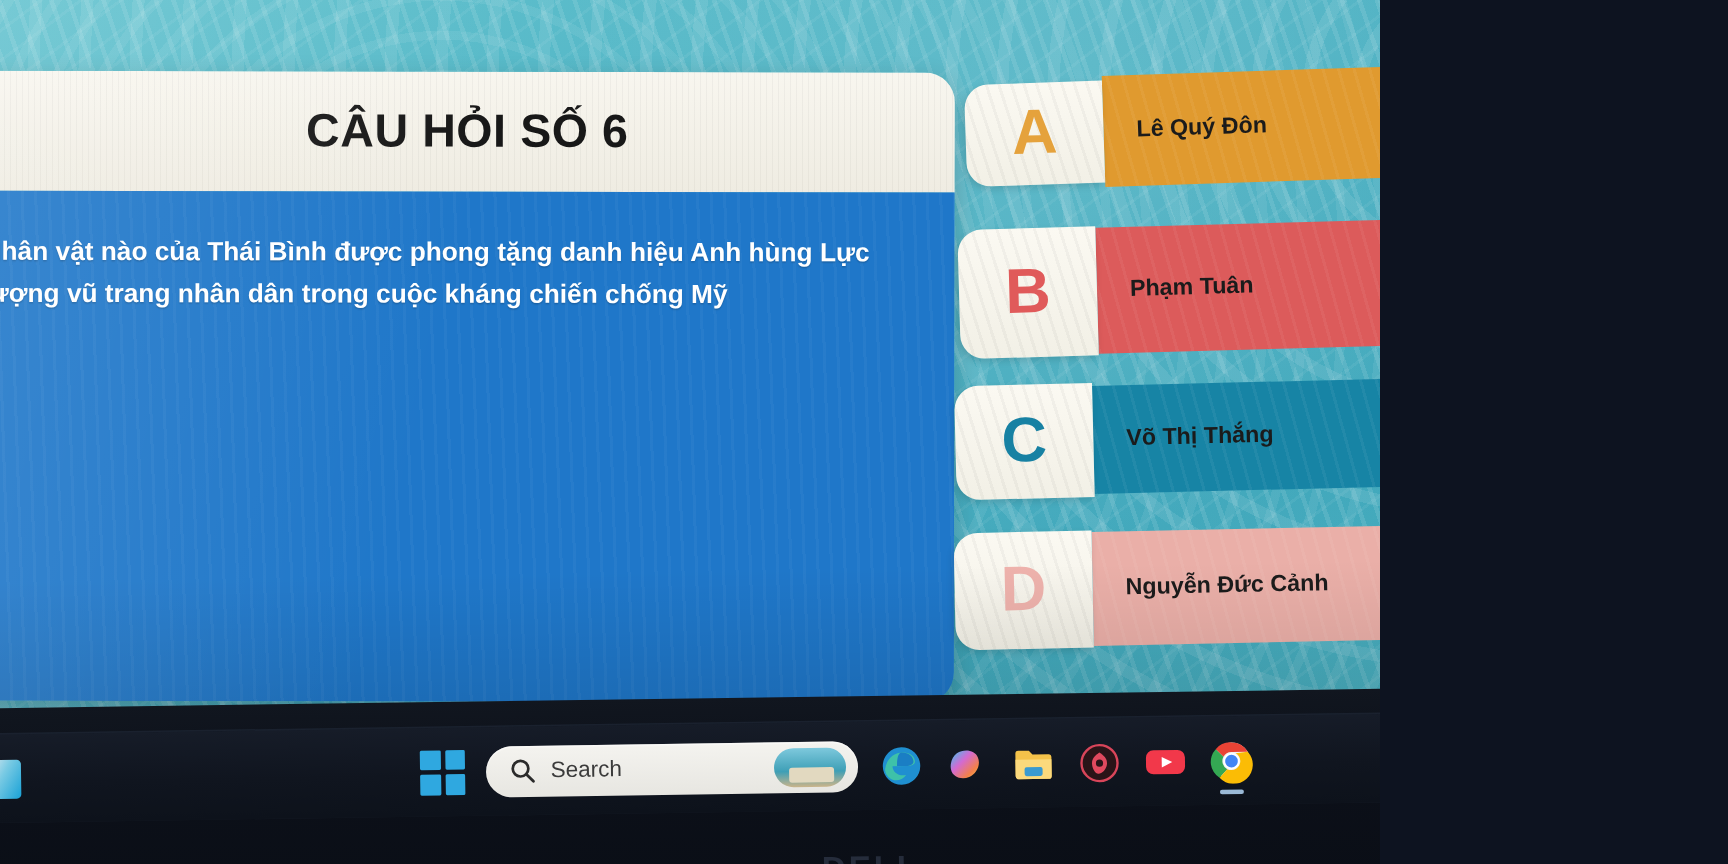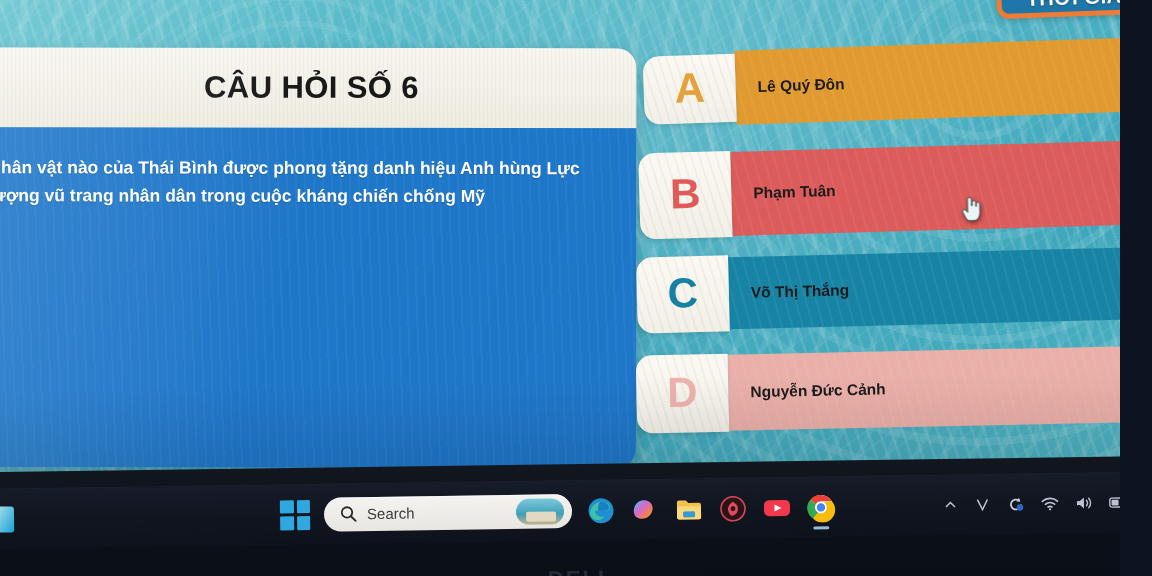--- a/index.html
+++ b/index.html
@@ -6,21 +6,21 @@
   html, body {
     width: 1152px; height: 576px;
     overflow: hidden;
     font-family: "Liberation Sans", sans-serif;
     background: #0d1320;
   }
 
   
   #photo {
     position: relative;
-    width: 1120px; height: 576px;
+    width: 920px; height: 576px;
     overflow: hidden;
     background: #10151f;
   }
 
   
   #screen {
     position: absolute;
     left: -14px; top: -12px;
     width: 1190px; height: 500px;
     transform: rotate(-0.9deg);

